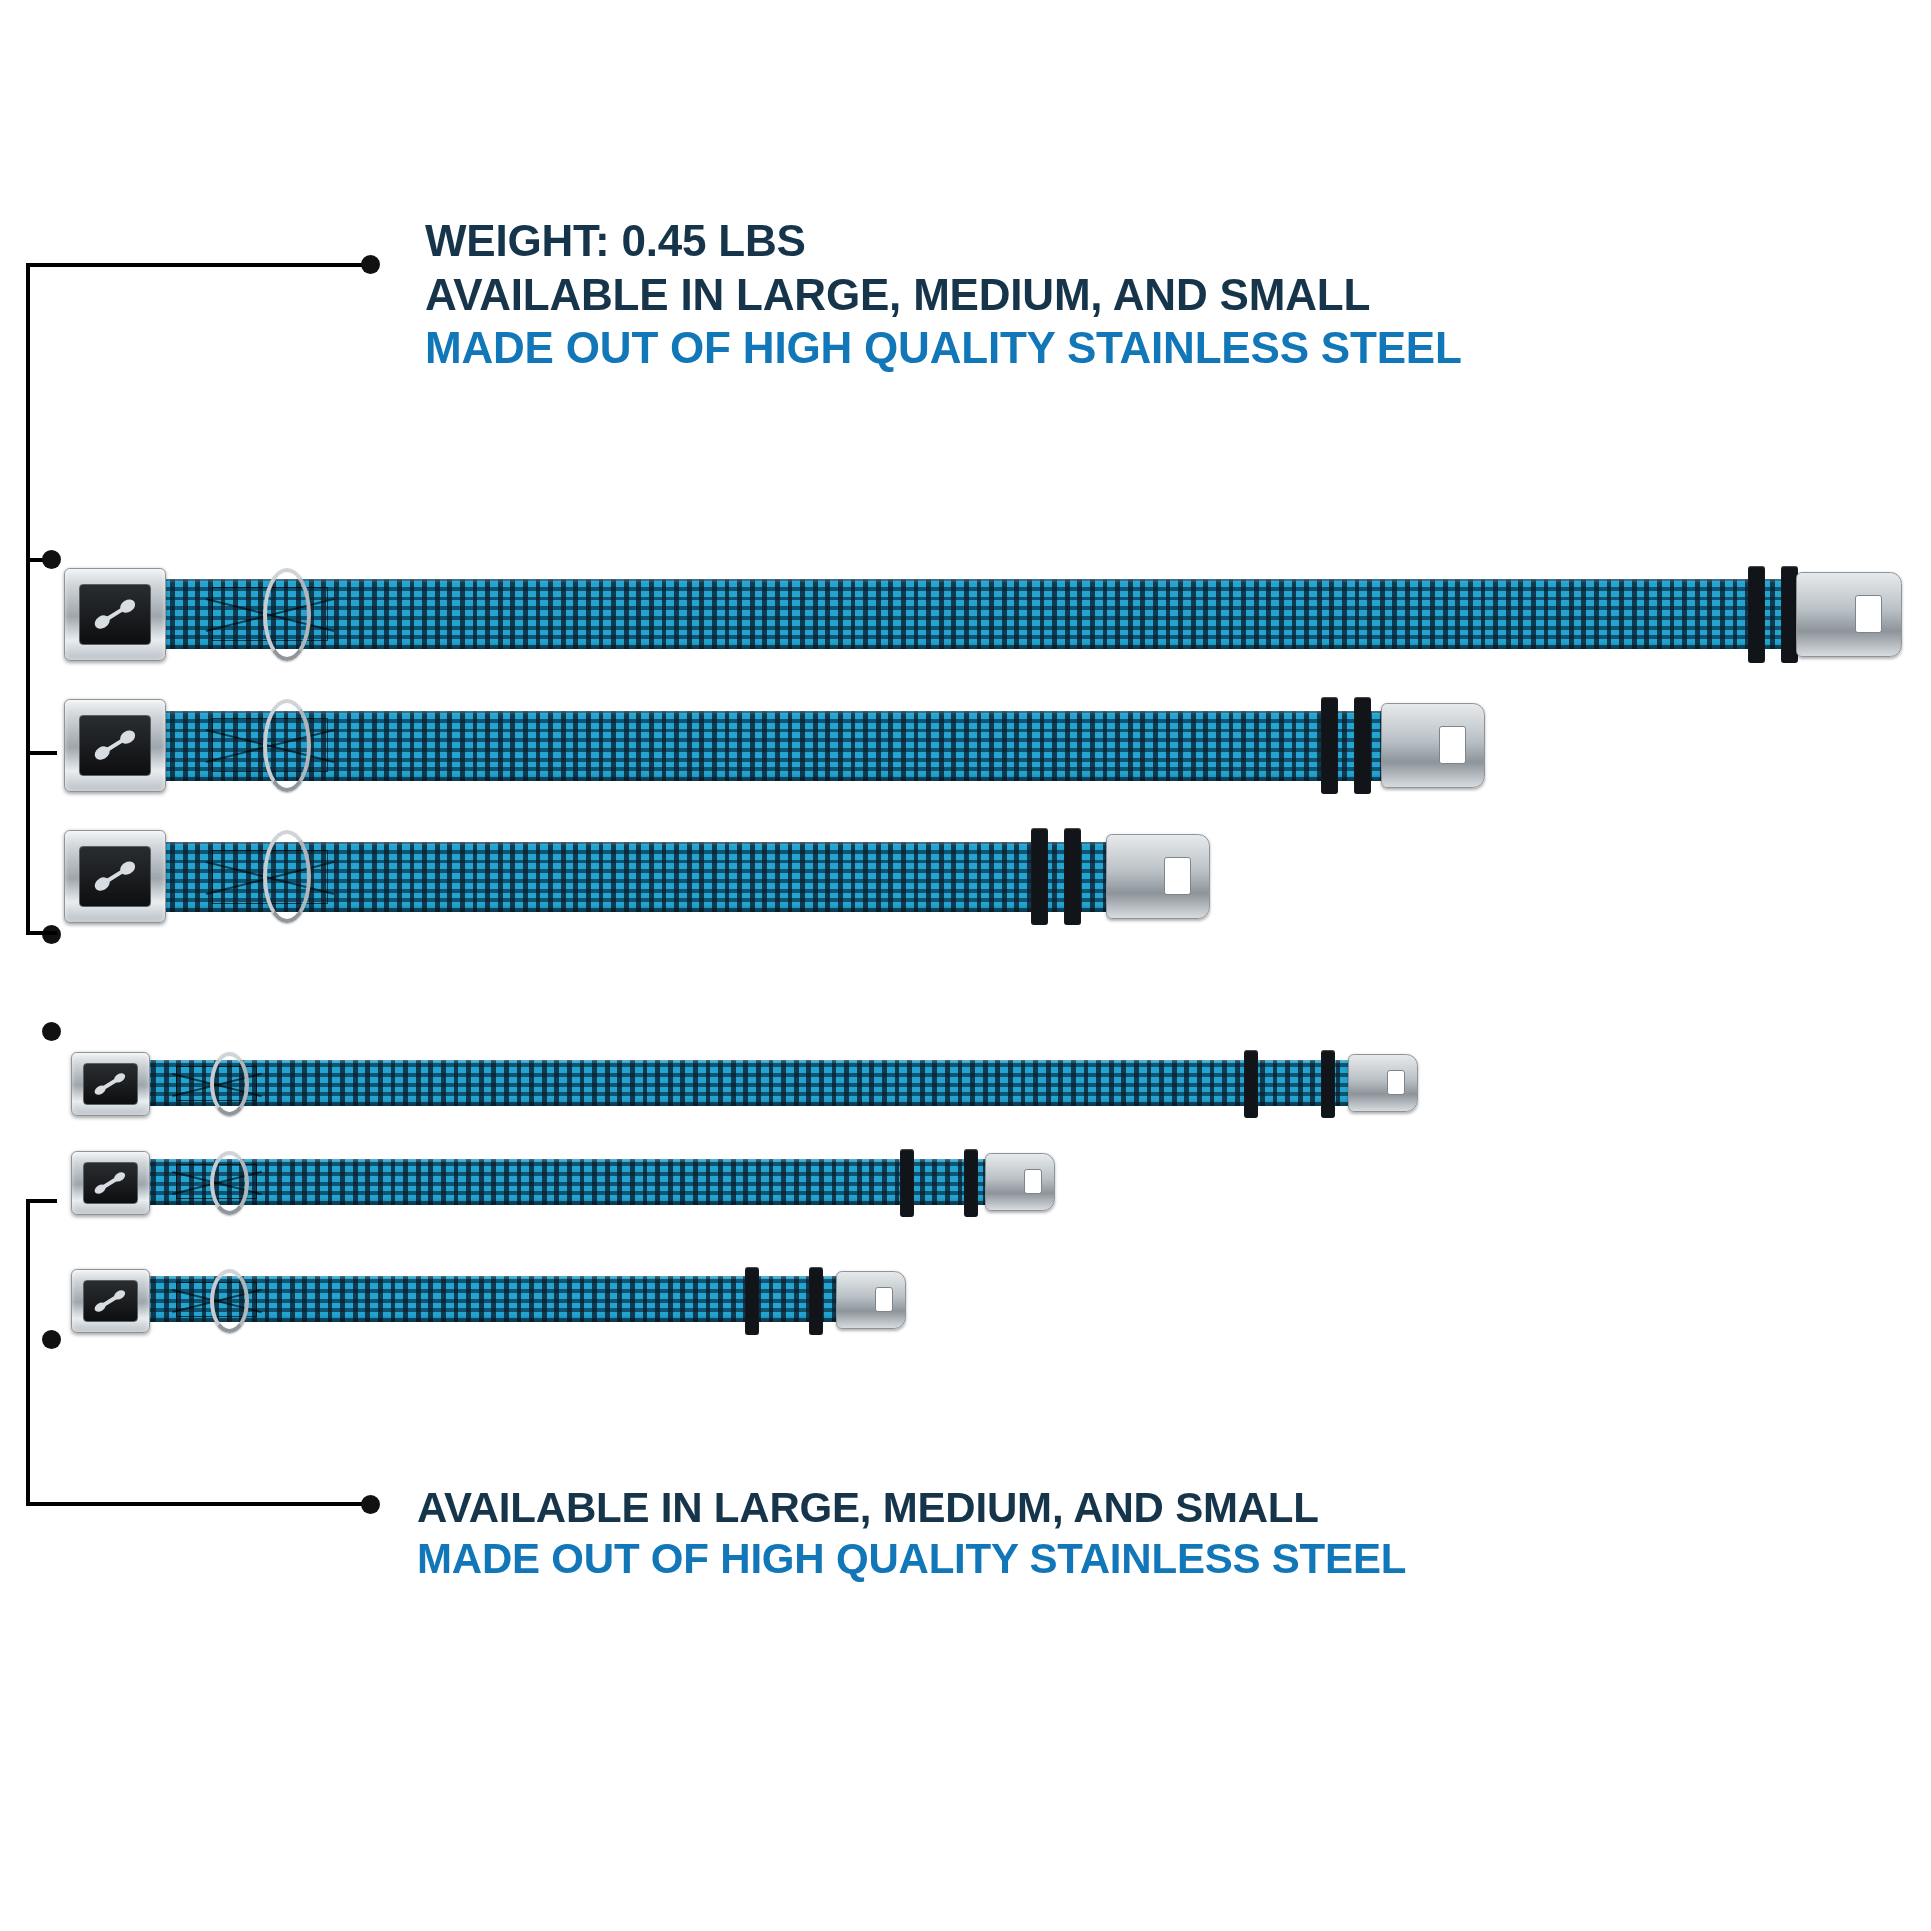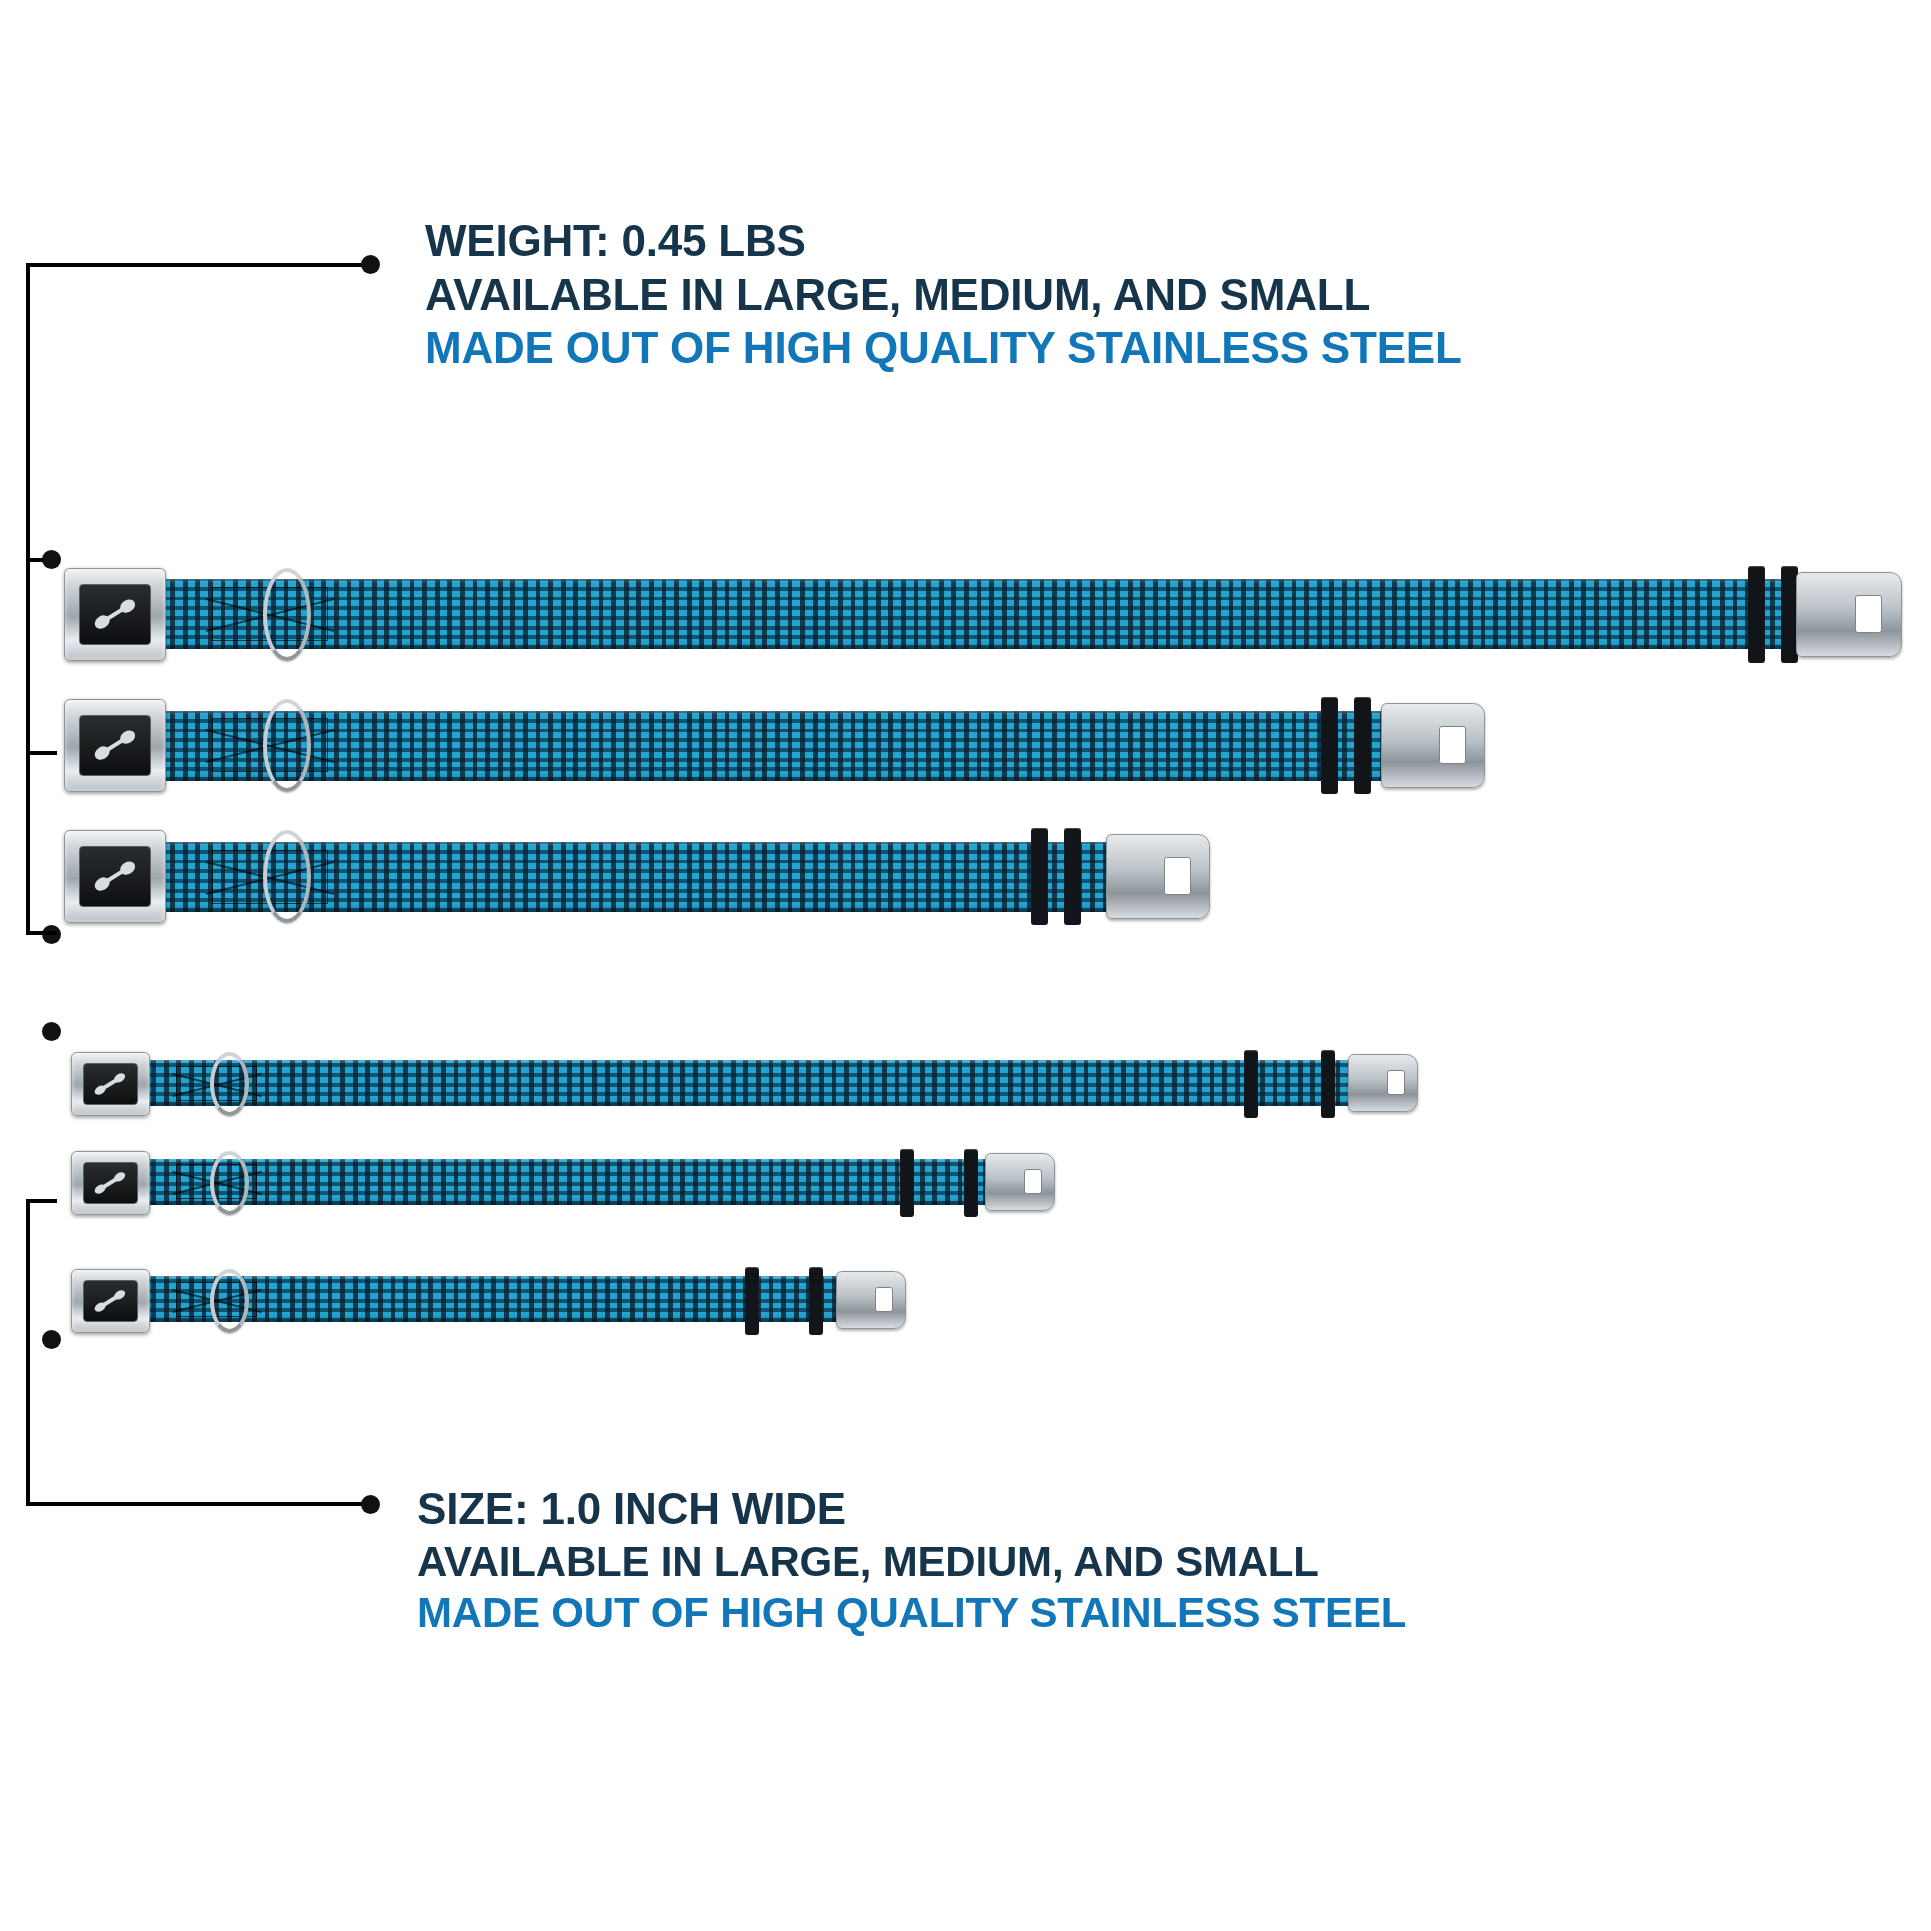--- a/index.html
+++ b/index.html
@@ -321,19 +321,18 @@
     </div>
     <div class="dring" style="left:210px; top:1269px; width:39px; height:64px;"></div>
     <div class="slider" style="left:745px; top:1267px; width:13.5px; height:68px;"></div>
     <div class="slider" style="left:809px; top:1267px; width:13.5px; height:68px;"></div>
     <div class="tongue" style="left:836px; top:1271px; width:70px; height:58px;">
       <div class="hole"></div>
     </div>
   </div>
 
   <div class="spec-block" id="spec-bottom">
-    <div class="spec-line spec-dark l1">SIZE: 1.0 INCH WIDE</div>
     <div class="spec-line spec-dark l3">AVAILABLE IN LARGE, MEDIUM, AND SMALL</div>
     <div class="spec-line spec-blue l4">MADE OUT OF HIGH QUALITY STAINLESS STEEL</div>
   </div>
 
 </div>
 
 
 </body></html>

